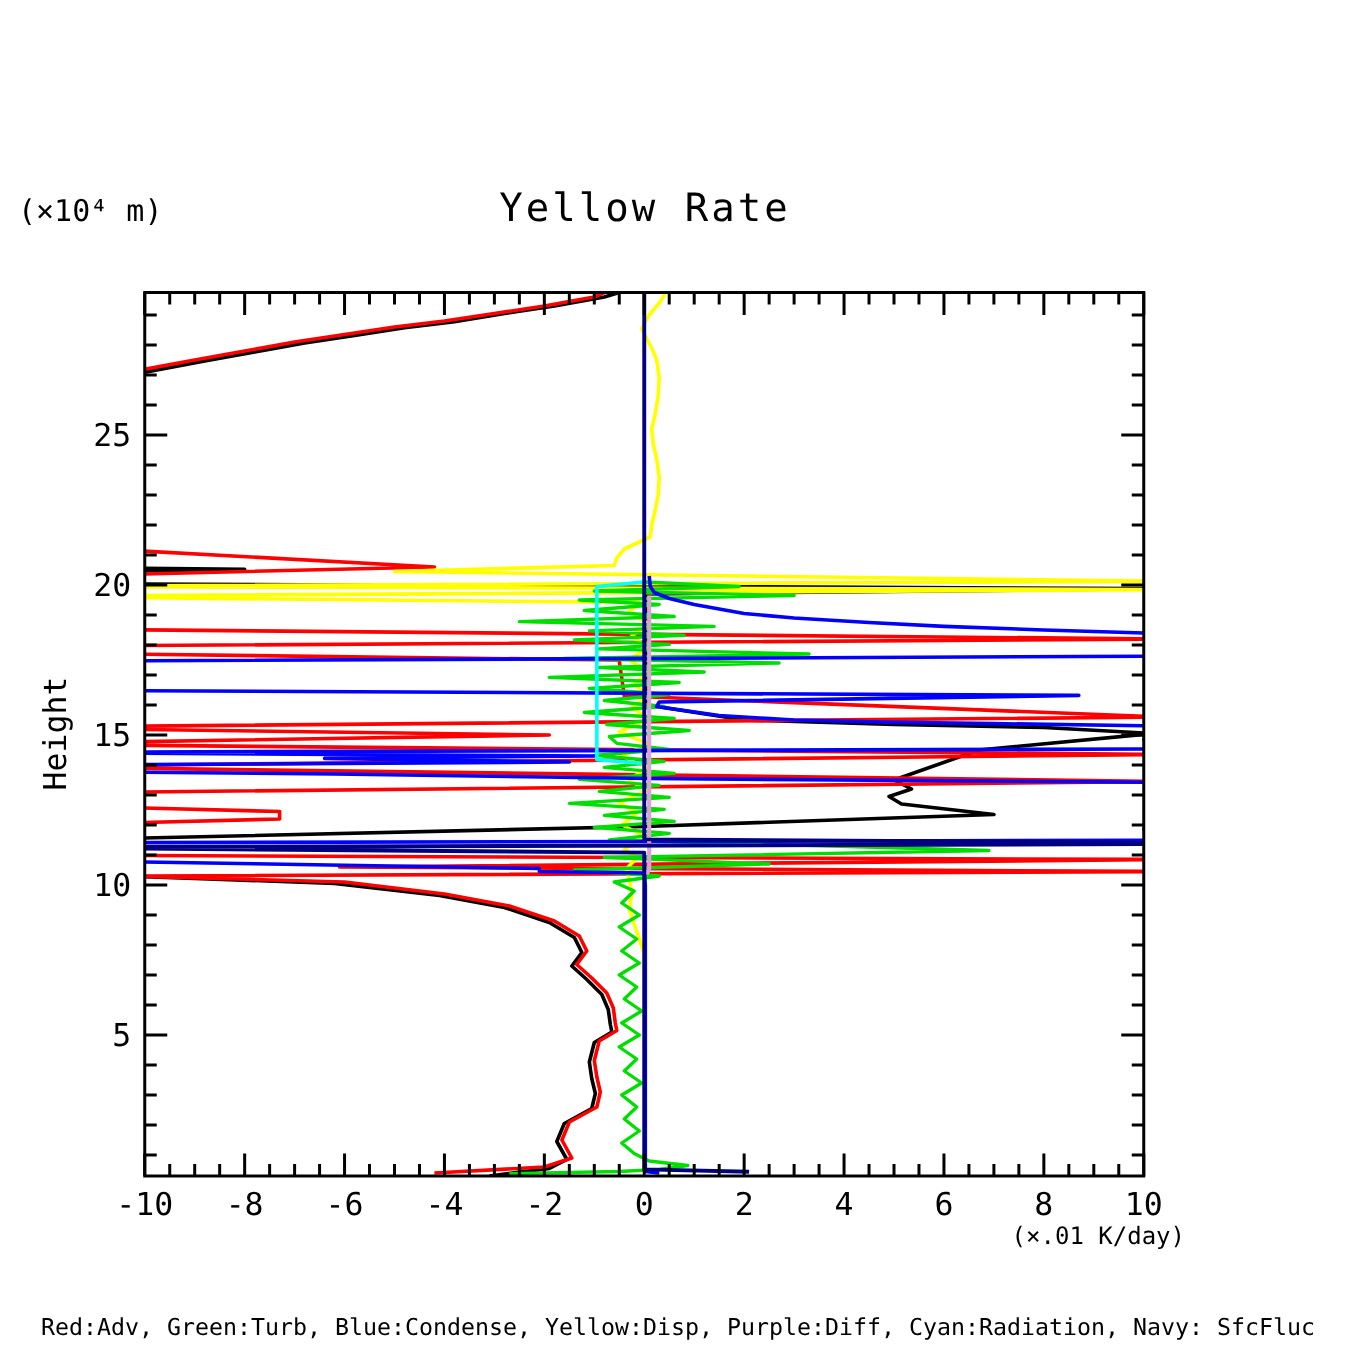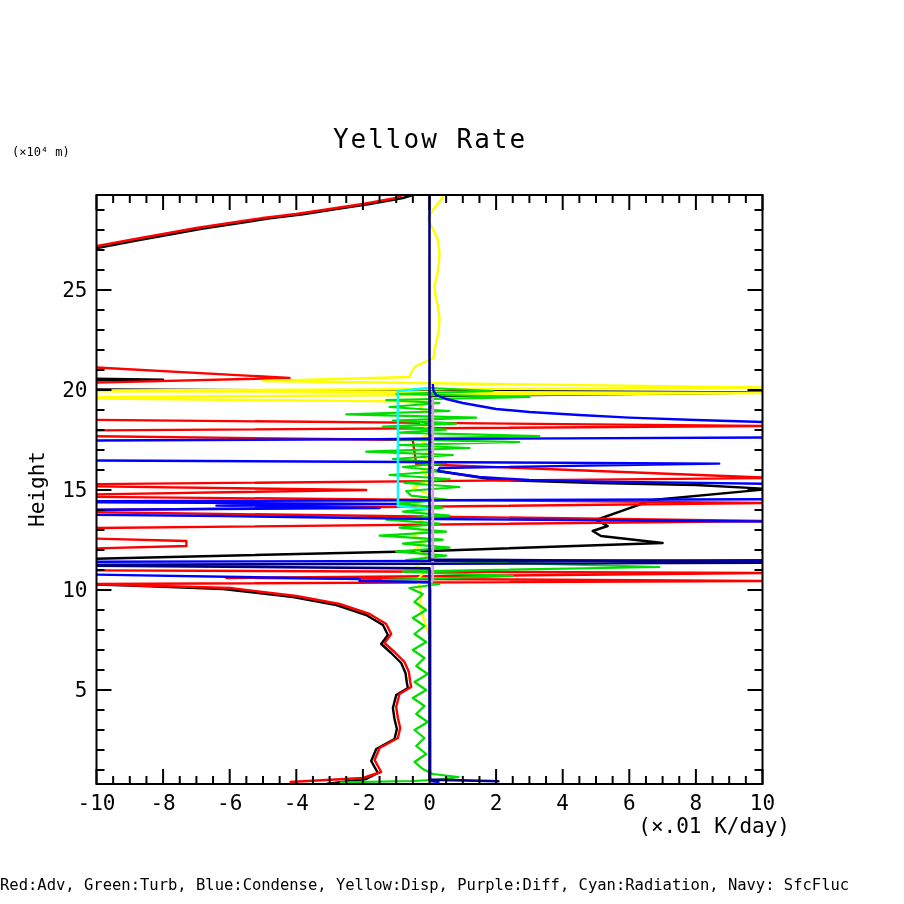--- a/index.html
+++ b/index.html
@@ -1,25 +1,25 @@
 <!DOCTYPE html>
 <html><head>
 <meta charset="utf-8">
 <style>
   html,body{margin:0;padding:0;background:#ffffff;}
   #canvas{position:relative;width:904px;height:904px;background:#ffffff;overflow:hidden;
           font-family:"DejaVu Sans Mono", monospace;color:#000;}
   #plot-svg{position:absolute;left:0;top:0;}
   .txt{position:absolute;white-space:pre;color:#000;}
   #title{left:0;top:124px;width:860px;text-align:center;font-size:26px;letter-spacing:2px;}
-  #y-unit{left:12px;top:145px;font-size:12px;}
+  #y-unit{left:12px;top:128px;font-size:20px;}
   #height-label{left:-18px;top:477px;width:110px;text-align:center;font-size:21px;
                 transform:rotate(-90deg);}
-  #x-unit{right:114px;top:814px;font-size:21px;text-align:left;}
-  #legend{left:0;top:876px;width:904px;text-align:left;font-size:15.5px;}
+  #x-unit{right:114px;top:814px;font-size:16px;text-align:left;}
+  #legend{left:0;top:876px;width:904px;text-align:center;font-size:15.5px;}
 </style>
 </head>
 <body>
 
 <div id="canvas">
   <svg id="plot-svg" width="904" height="904">
       <defs>
         <clipPath id="plotclip">
           <rect x="96.5" y="195" width="666" height="589"></rect>
         </clipPath>

